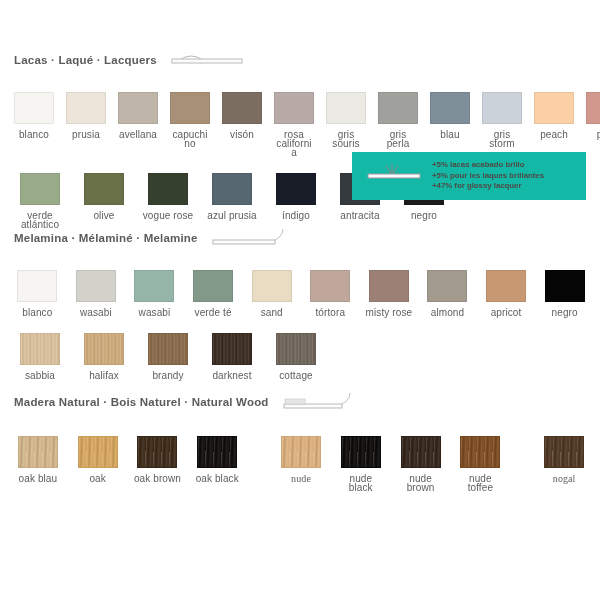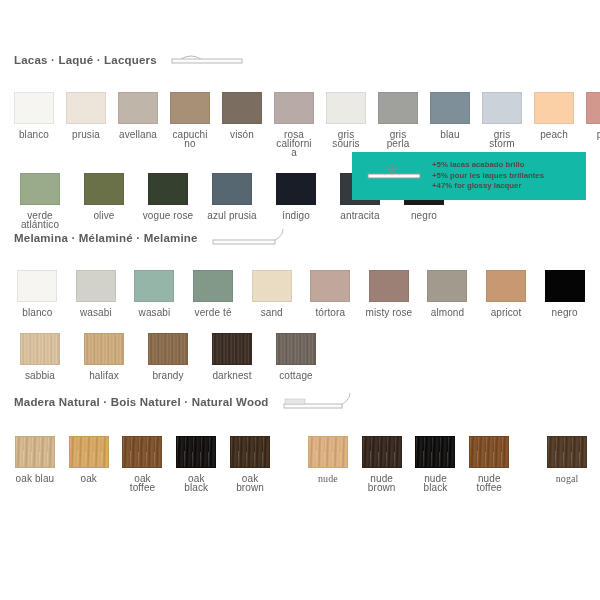--- a/index.html
+++ b/index.html
@@ -268,42 +268,38 @@
     <div class="row" style="margin-top:24px">
         <div class="cell">
           <div class="chip wood2" style="background: rgb(214, 185, 140);"></div>
           <div class="lbl">oak blau</div>
         </div>
         <div class="cell">
           <div class="chip wood2" style="background: rgb(217, 168, 95);"></div>
           <div class="lbl">oak</div>
         </div>
         <div class="cell">
-          <div class="chip wood2" style="background: rgb(124, 78, 39);"></div>
-          <div class="lbl">oak toffee</div>
+          <div class="chip wood2" style="background: rgb(61, 42, 24);"></div>
+          <div class="lbl">oak brown</div>
         </div>
         <div class="cell">
           <div class="chip wood2" style="background: rgb(16, 13, 11);"></div>
           <div class="lbl">oak black</div>
-        </div>
-        <div class="cell">
-          <div class="chip wood2" style="background: rgb(61, 42, 24);"></div>
-          <div class="lbl">oak brown</div>
         </div>
         <div class="cell gap-before">
           <div class="chip wood2" style="background: rgb(224, 178, 126);"></div>
           <div class="lbl">nude</div>
         </div>
         <div class="cell">
+          <div class="chip wood2" style="background: rgb(13, 11, 10);"></div>
+          <div class="lbl">nude black</div>
+        </div>
+        <div class="cell">
           <div class="chip wood2" style="background: rgb(51, 36, 26);"></div>
           <div class="lbl">nude brown</div>
-        </div>
-        <div class="cell">
-          <div class="chip wood2" style="background: rgb(13, 11, 10);"></div>
-          <div class="lbl">nude black</div>
         </div>
         <div class="cell">
           <div class="chip wood2" style="background: rgb(127, 76, 34);"></div>
           <div class="lbl">nude toffee</div>
         </div>
         <div class="cell gap-before">
           <div class="chip wood2" style="background: rgb(79, 55, 34);"></div>
           <div class="lbl">nogal</div>
         </div>
       </div>

